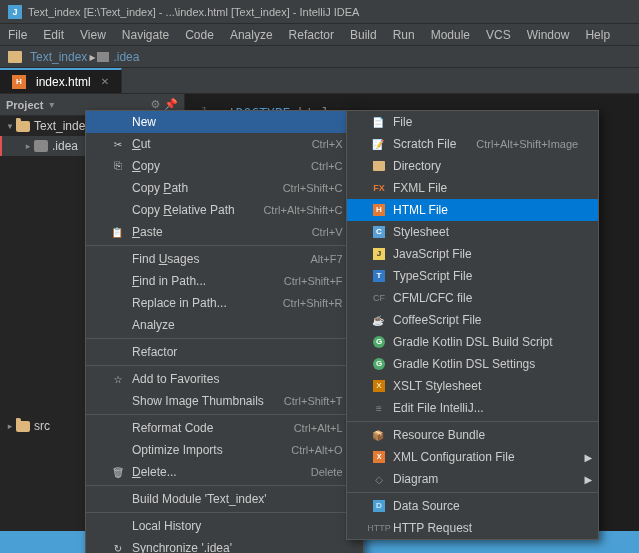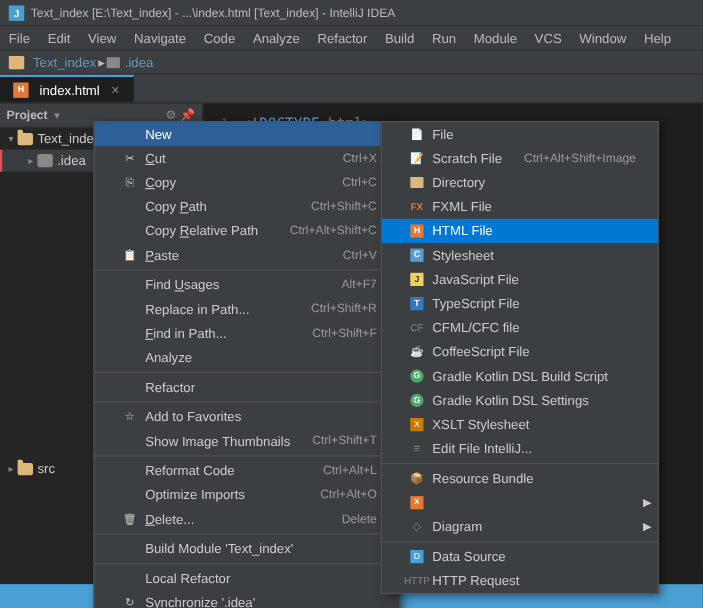--- a/index.html
+++ b/index.html
@@ -456,27 +456,27 @@
 
   <div class="context-menu-separator"></div>
 
   <div class="context-menu-item">
     <span class="item-icon"></span>
     <span class="label">Find <u>U</u>sages</span>
     <span class="shortcut">Alt+F7</span>
   </div>
   <div class="context-menu-item">
     <span class="item-icon"></span>
+    <span class="label"><u>F</u>ind in Path...</span>
+    <span class="shortcut">Ctrl+Shift+F</span>
+  </div>
+  <div class="context-menu-item">
+    <span class="item-icon"></span>
     <span class="label">Replace in Path...</span>
     <span class="shortcut">Ctrl+Shift+R</span>
-  </div>
-  <div class="context-menu-item">
-    <span class="item-icon"></span>
-    <span class="label"><u>F</u>ind in Path...</span>
-    <span class="shortcut">Ctrl+Shift+F</span>
   </div>
   <div class="context-menu-item">
     <span class="item-icon"></span>
     <span class="label">Analyze</span>
     <span class="arrow">▶</span>
   </div>
 
   <div class="context-menu-separator"></div>
 
   <div class="context-menu-item">
@@ -519,21 +519,21 @@
 
   <div class="context-menu-item">
     <span class="item-icon"></span>
     <span class="label">Build Module 'Text_index'</span>
   </div>
 
   <div class="context-menu-separator"></div>
 
   <div class="context-menu-item">
     <span class="item-icon"></span>
-    <span class="label">Local Refactor</span>
+    <span class="label">Local History</span>
     <span class="arrow">▶</span>
   </div>
   <div class="context-menu-item">
     <span class="item-icon">↻</span>
     <span class="label"><u>S</u>ynchronize '.idea'</span>
   </div>
 </div>
 
 <div class="submenu" style="left:346px; top:110px;">
 
@@ -614,20 +614,21 @@
   <div class="context-menu-separator"></div>
 
   <div class="context-menu-item">
     <span class="item-icon" style="color:#888;font-size:10px;">📦</span>
     <span class="label">Resource Bundle</span>
   </div>
   <div class="context-menu-item">
     <span class="item-icon">
       <span style="display:inline-block;width:12px;height:12px;background:#e37933;color:white;font-size:7px;font-weight:bold;text-align:center;line-height:12px;">X</span>
     </span>
+    <span class="label">XML Configuration File</span>
     <span class="arrow">▶</span>
   </div>
   <div class="context-menu-item">
     <span class="item-icon" style="color:#888;font-size:10px;">◇</span>
     <span class="label">Diagram</span>
     <span class="arrow">▶</span>
   </div>
 
   <div class="context-menu-separator"></div>
 

